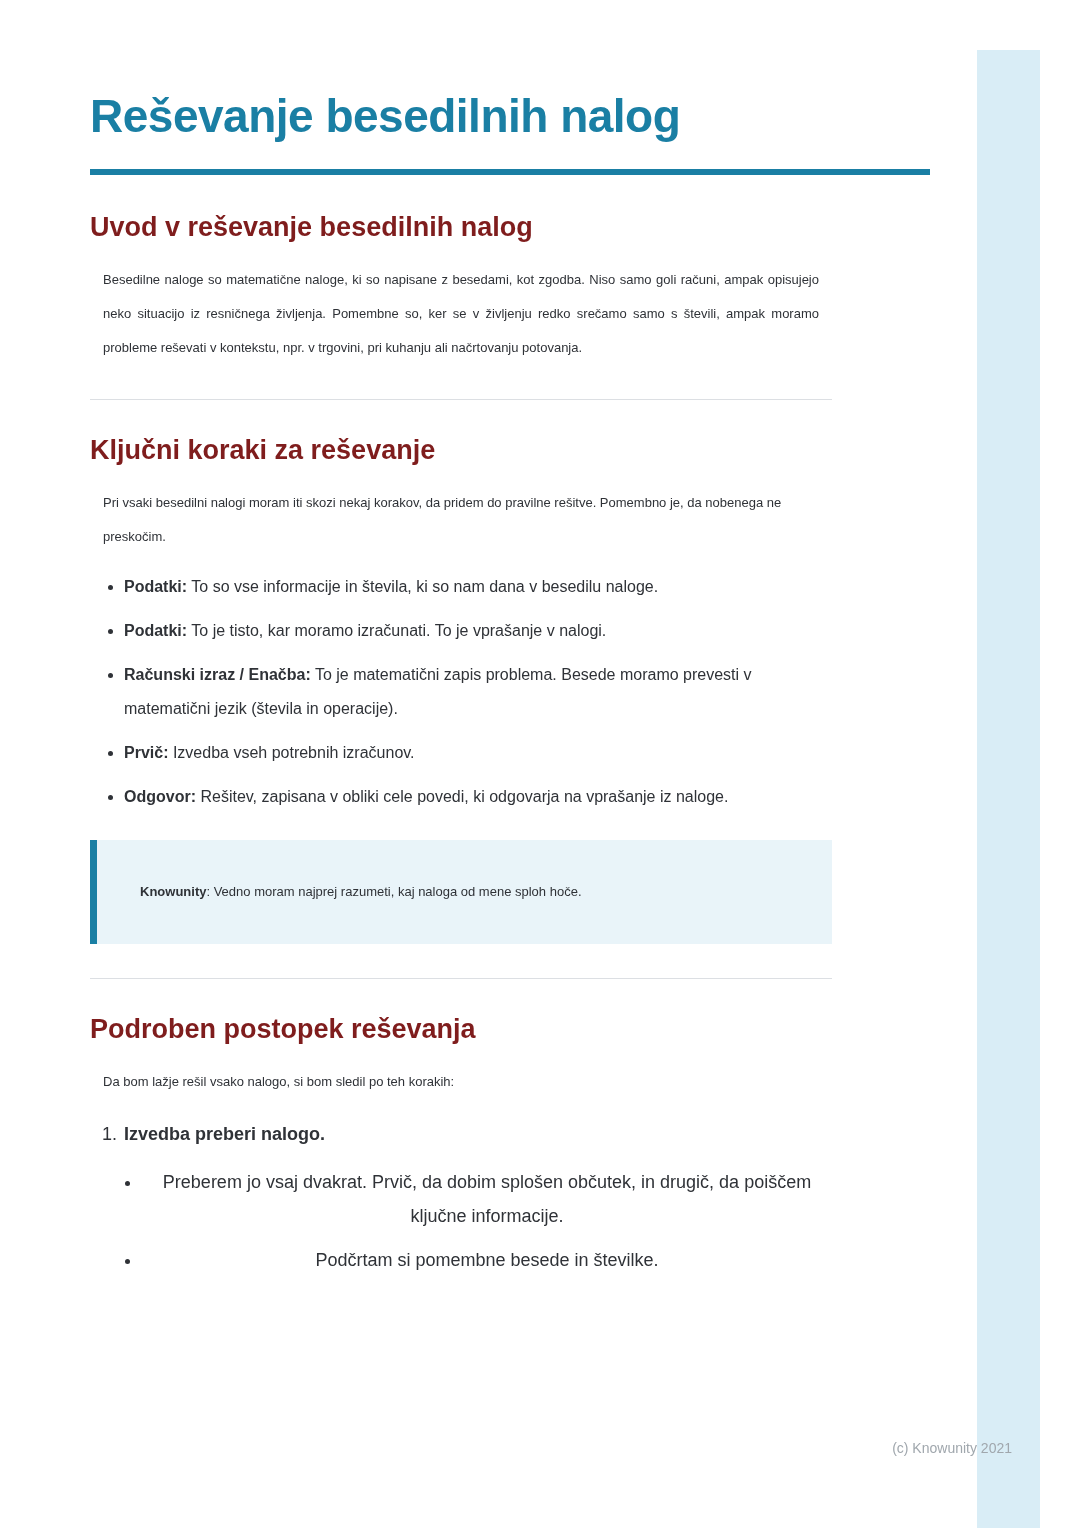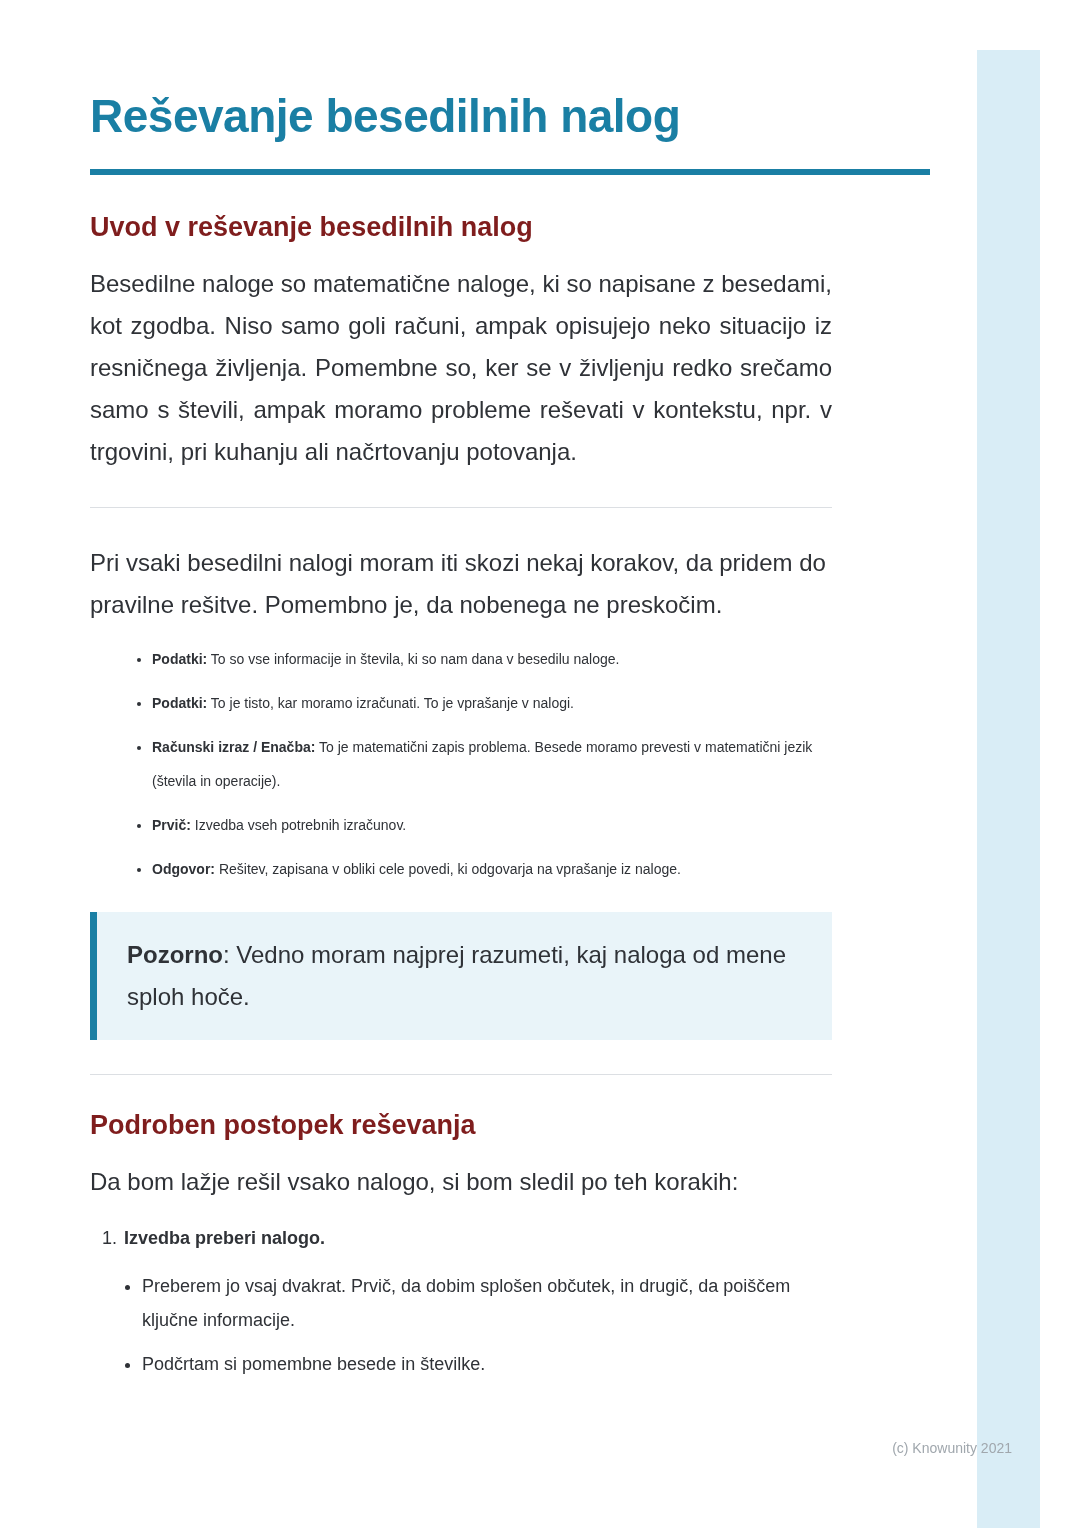--- a/index.html
+++ b/index.html
@@ -42,40 +42,39 @@
     margin: 0 0 36px 0;
   }
   h2 {
     margin: 16px 0 20px 0;
     font-size: 27px;
     line-height: 32px;
     font-weight: 700;
     color: #7f1d1d;
   }
   p {
-    margin: 0;
-    font-size: 24px;
-    line-height: 42px;
+    margin: 13px;
+    font-size: 13px;
+    line-height: 34px;
   }
   .justify { text-align: justify; }
   .divider {
     border: 0;
     border-top: 1px solid #dcdfe3;
     width: 742px;
     margin: 34px 0;
   }
   ul.bullets {
     margin: 16px 0 8px 0;
     padding-left: 34px;
   }
   ul.bullets > li {
     margin-bottom: 10px;
-    font-size: 14px;
+    font-size: 16px;
     line-height: 34px;
-    margin-left: 28px;
   }
   .bold { font-weight: 700; }
   .callout {
     margin-top: 26px;
     background: #e9f4f9;
     border-left: 7px solid #1a7fa4;
     padding: 22px 30px;
   }
   .numbered-item {
     margin-top: 18px;
@@ -87,20 +86,21 @@
     margin-right: 7px;
   }
   ul.sub-bullets {
     margin: 14px 0 0 0;
     padding-left: 52px;
   }
   ul.sub-bullets > li {
     margin-bottom: 10px;
     font-size: 18px;
     line-height: 34px;
+    text-align: center;
   }
   .footer {
     position: absolute;
     right: 68px;
     bottom: 72px;
     font-size: 14px;
     color: #a0a7ad;
     z-index: 2;
   }
 </style>
@@ -115,20 +115,21 @@
     <div class="title-rule"></div>
 
     <section>
       <h2>Uvod v reševanje besedilnih nalog</h2>
       <p class="justify">Besedilne naloge so matematične naloge, ki so napisane z besedami, kot zgodba. Niso samo goli računi, ampak opisujejo neko situacijo iz resničnega življenja. Pomembne so, ker se v življenju redko srečamo samo s števili, ampak moramo probleme reševati v kontekstu, npr. v trgovini, pri kuhanju ali načrtovanju potovanja.</p>
     </section>
 
     <hr class="divider">
 
     <section>
+      <h2>Ključni koraki za reševanje</h2>
       <p>Pri vsaki besedilni nalogi moram iti skozi nekaj korakov, da pridem do pravilne rešitve. Pomembno je, da nobenega ne preskočim.</p>
 
       <ul class="bullets">
         <li>
           <span class="bold">Podatki:</span><span> To so vse informacije in števila, ki so nam dana v besedilu naloge.</span>
         </li>
         <li>
           <span class="bold">Podatki:</span><span> To je tisto, kar moramo izračunati. To je vprašanje v nalogi.</span>
         </li>
         <li>
@@ -136,21 +137,21 @@
         </li>
         <li>
           <span class="bold">Prvič:</span><span> Izvedba vseh potrebnih izračunov.</span>
         </li>
         <li>
           <span class="bold">Odgovor:</span><span> Rešitev, zapisana v obliki cele povedi, ki odgovarja na vprašanje iz naloge.</span>
         </li>
       </ul>
 
       <div class="callout">
-        <p><span class="bold">Pozorno</span><span>: Vedno moram najprej razumeti, kaj naloga od mene sploh hoče.</span></p>
+        <p><span class="bold">Knowunity</span><span>: Vedno moram najprej razumeti, kaj naloga od mene sploh hoče.</span></p>
       </div>
     </section>
 
     <hr class="divider">
 
     <section>
       <h2>Podroben postopek reševanja</h2>
       <p>Da bom lažje rešil vsako nalogo, si bom sledil po teh korakih:</p>
 
       <div class="numbered-item">

